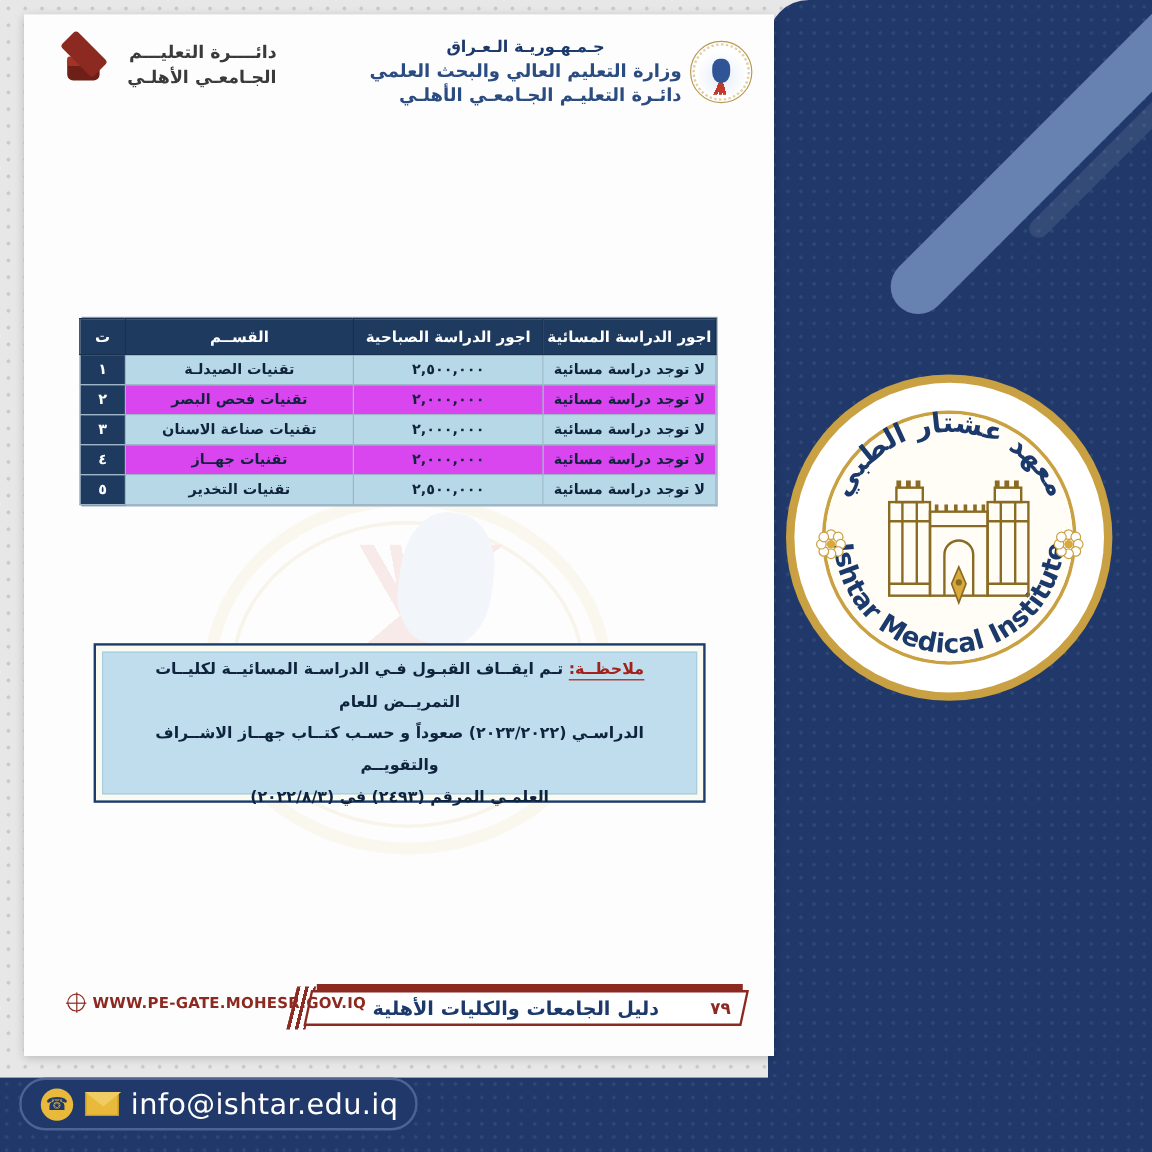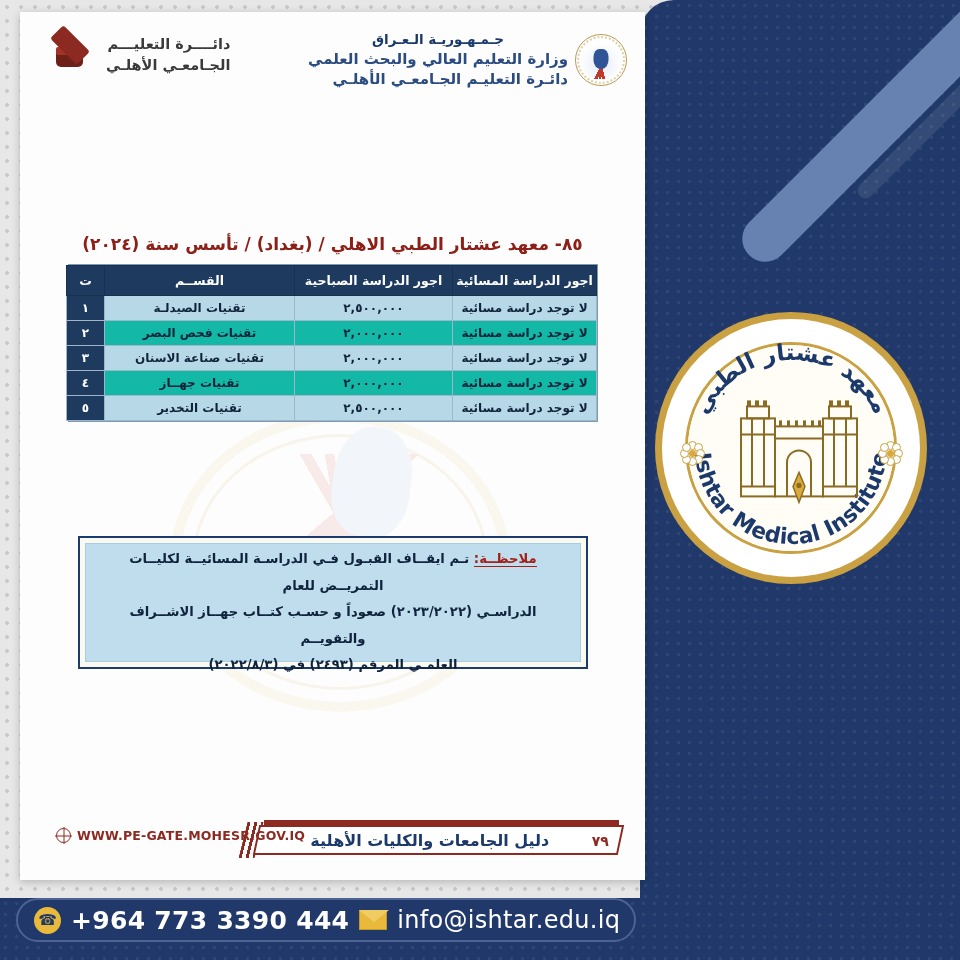--- a/index.html
+++ b/index.html
@@ -293,21 +293,21 @@
   }
   table.fees td {
     height: 25px;
     border: 1px solid #9fb6c9;
     text-align: center;
     font-size: 12px;
     font-weight: 700;
     color: #10233c;
   }
   table.fees tr.odd td { background: #b7d8e6; }
-  table.fees tr.even td { background: #14b8a6; }
+  table.fees tr.even td { background: #d946ef; }
   table.fees td.seq {
     background: #1e3a5f !important;
     color: #ffffff;
     font-size: 12px;
   }
   .col-seq  { width: 38px; }
   .col-dept { width: 190px; }
   .col-morn { width: 158px; }
   .col-even { width: 144px; }
 
@@ -577,21 +577,20 @@
       </div>
     </div>
 
     <div class="watermark">
       <div class="circ"></div>
       <div class="circ2"></div>
       <div class="fan"></div>
       <div class="hand"></div>
     </div>
 
-    <div class="table-title">٨٥- معهد عشتار الطبي الاهلي / (بغداد) / تأسس سنة (٢٠٢٤)</div>
 
     <div class="tbl-wrap">
       <table class="fees">
         <colgroup>
           <col class="col-even">
             <col class="col-morn">
             <col class="col-dept">
             <col class="col-seq">
         </colgroup>
         <thead>
@@ -663,19 +662,18 @@
     </div>
 
   </div>
 
   <div class="contact-strip">
     <div class="dots"></div>
   </div>
 
   <div class="contact-pill">
     <span class="cicon">☎</span>
-    <span class="txt">+964 773 3390 444</span>
     <span class="env"></span>
     <span class="txt mail">info@ishtar.edu.iq</span>
   </div>
 
 
 </div>
 
 </body></html>

